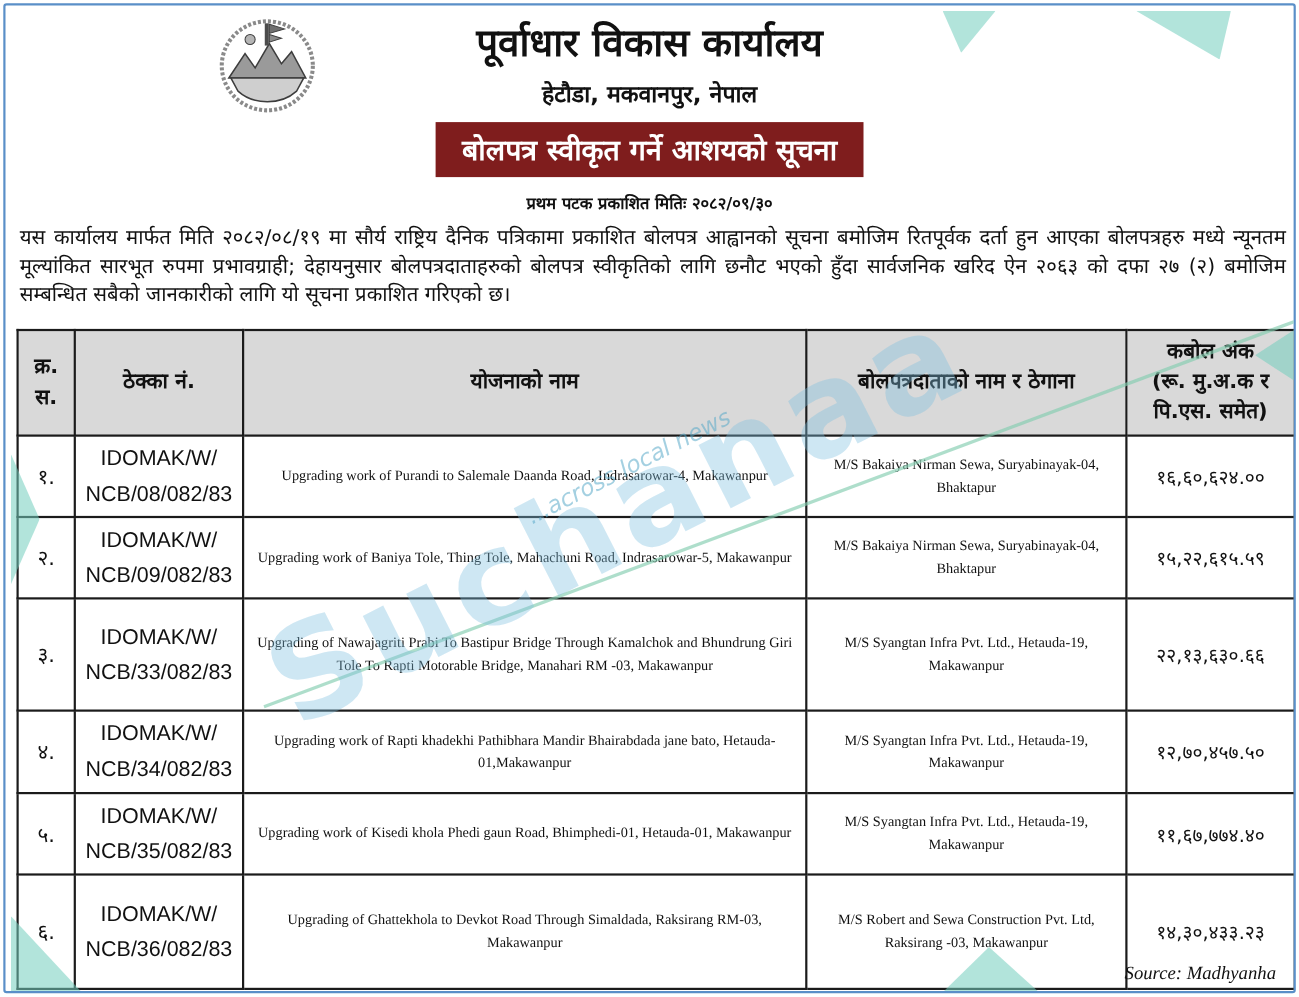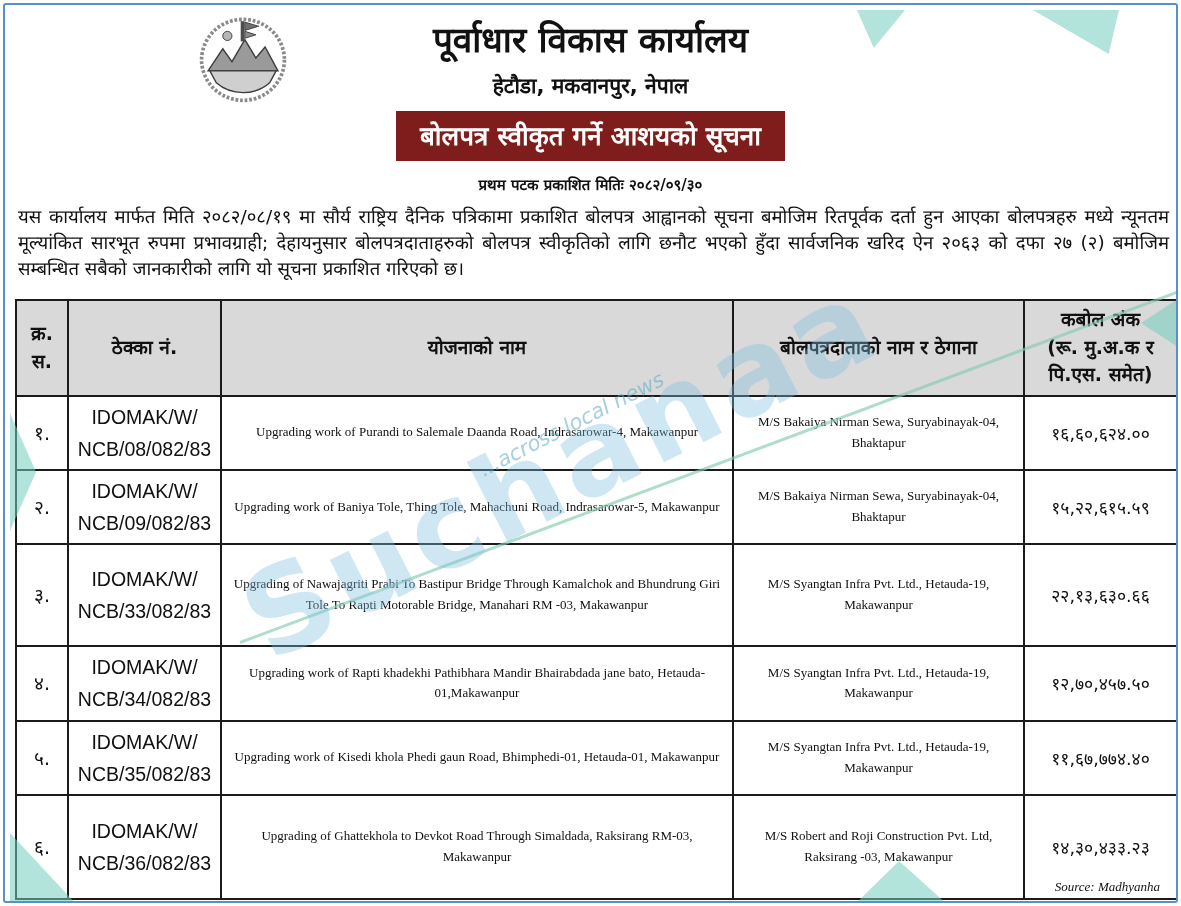--- a/index.html
+++ b/index.html
@@ -54,21 +54,21 @@
     font-family:"Liberation Serif", serif; font-size:13px; line-height:1.6;
   }
   .cell-amount { font-size:17.5px; }
   tbody tr:nth-child(1) td, tbody tr:nth-child(2) td,
   tbody tr:nth-child(4) td, tbody tr:nth-child(5) td { height:58px; }
   tbody tr:nth-child(3) td { height:92px; }
   tbody tr:nth-child(6) td { height:94px; }
 
   .source-credit {
     position:absolute; right:16px; bottom:6px;
-    font-family:"Liberation Serif", serif; font-style:italic; font-size:13px;
+    font-family:"Liberation Serif", serif; font-style:italic; font-size:17px;
   }
 
   
   .overlay { position:absolute; pointer-events:none; }
   .wm-text {
     left:215px; top:560px; font-size:118px; font-weight:bold; letter-spacing:6px;
     color:rgba(125, 193, 223, 0.38);
     transform:rotate(-27deg); transform-origin:left top; white-space:nowrap;
     z-index:5;
   }
@@ -190,21 +190,21 @@
 NCB/35/082/83</td>
         <td class="cell-en">Upgrading work of Kisedi khola Phedi gaun Road, Bhimphedi-01, Hetauda-01, Makawanpur</td>
         <td class="cell-en">M/S Syangtan Infra Pvt. Ltd., Hetauda-19, Makawanpur</td>
         <td class="cell-amount">११,६७,७७४.४०</td>
       </tr>
       <tr>
         <td class="cell-sn">६.</td>
         <td class="cell-contract">IDOMAK/W/
 NCB/36/082/83</td>
         <td class="cell-en">Upgrading of Ghattekhola to Devkot Road Through Simaldada, Raksirang RM-03, Makawanpur</td>
-        <td class="cell-en">M/S Robert and Roji Construction Pvt. Ltd, Raksirang -03, Makawanpur</td>
+        <td class="cell-en">M/S Robert and Sewa Construction Pvt. Ltd, Raksirang -03, Makawanpur</td>
         <td class="cell-amount">१४,३०,४३३.२३</td>
       </tr>
     </tbody>
   </table>
 
   <div class="source-credit">Source: Madhyanha</div>
 
 </div>
 
 </body></html>

